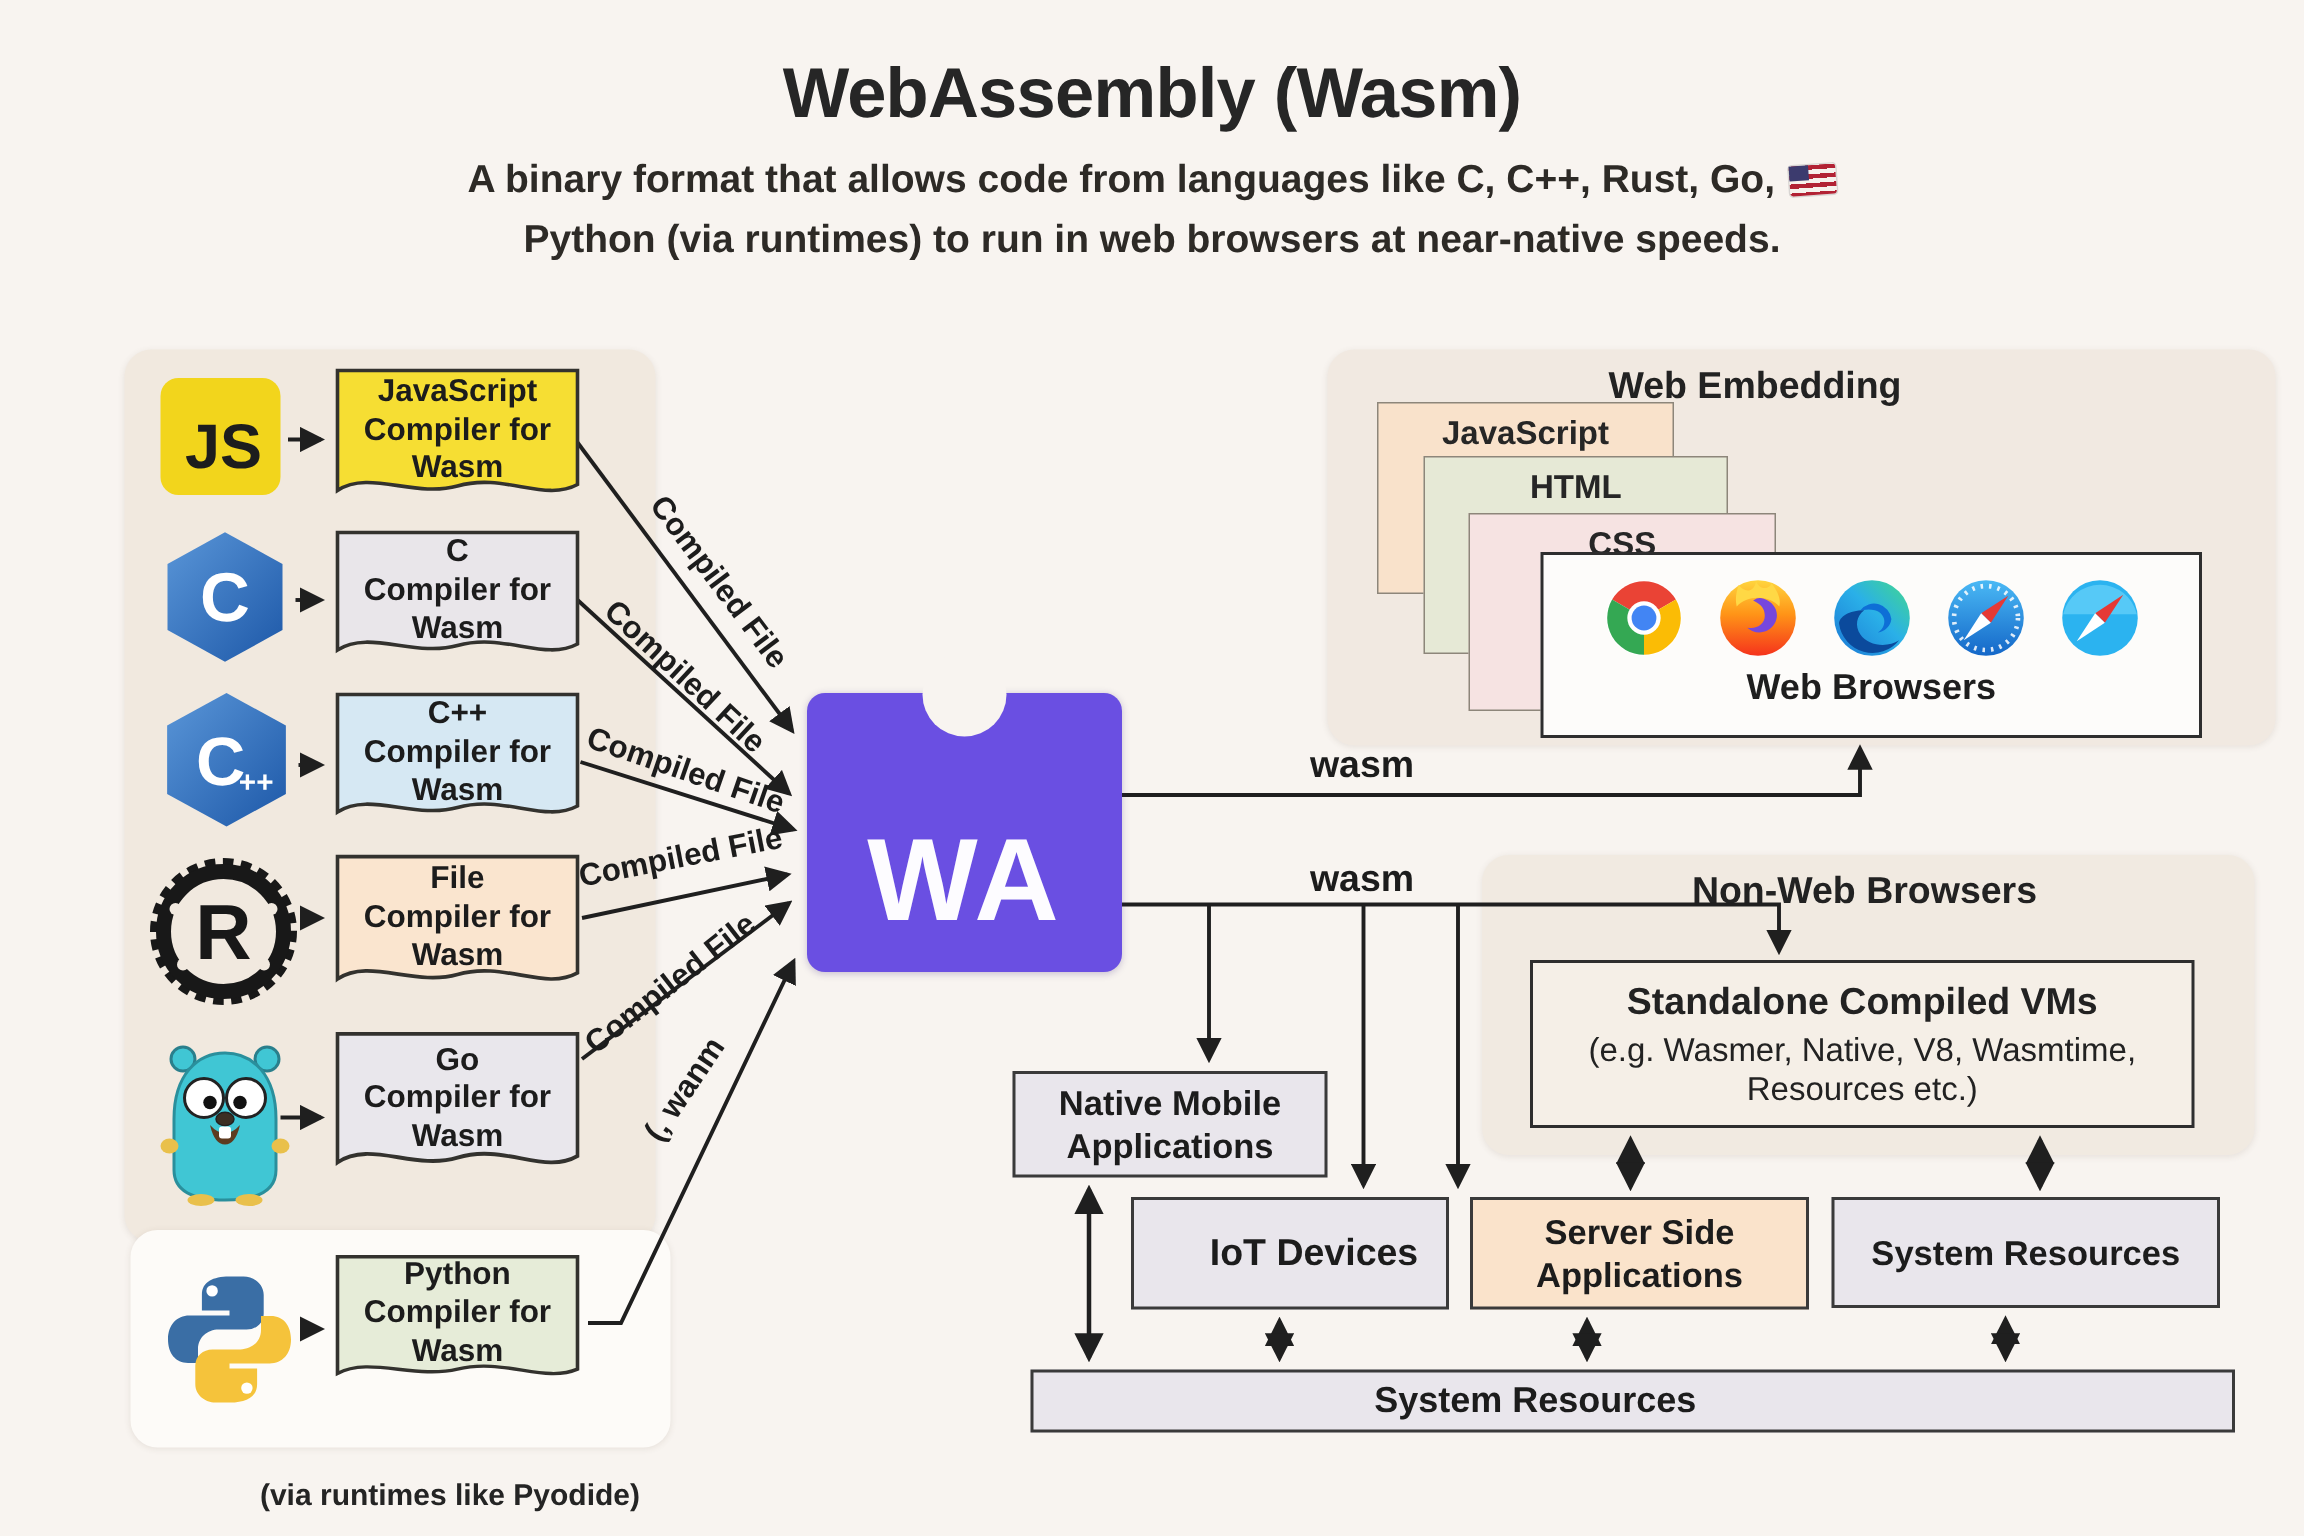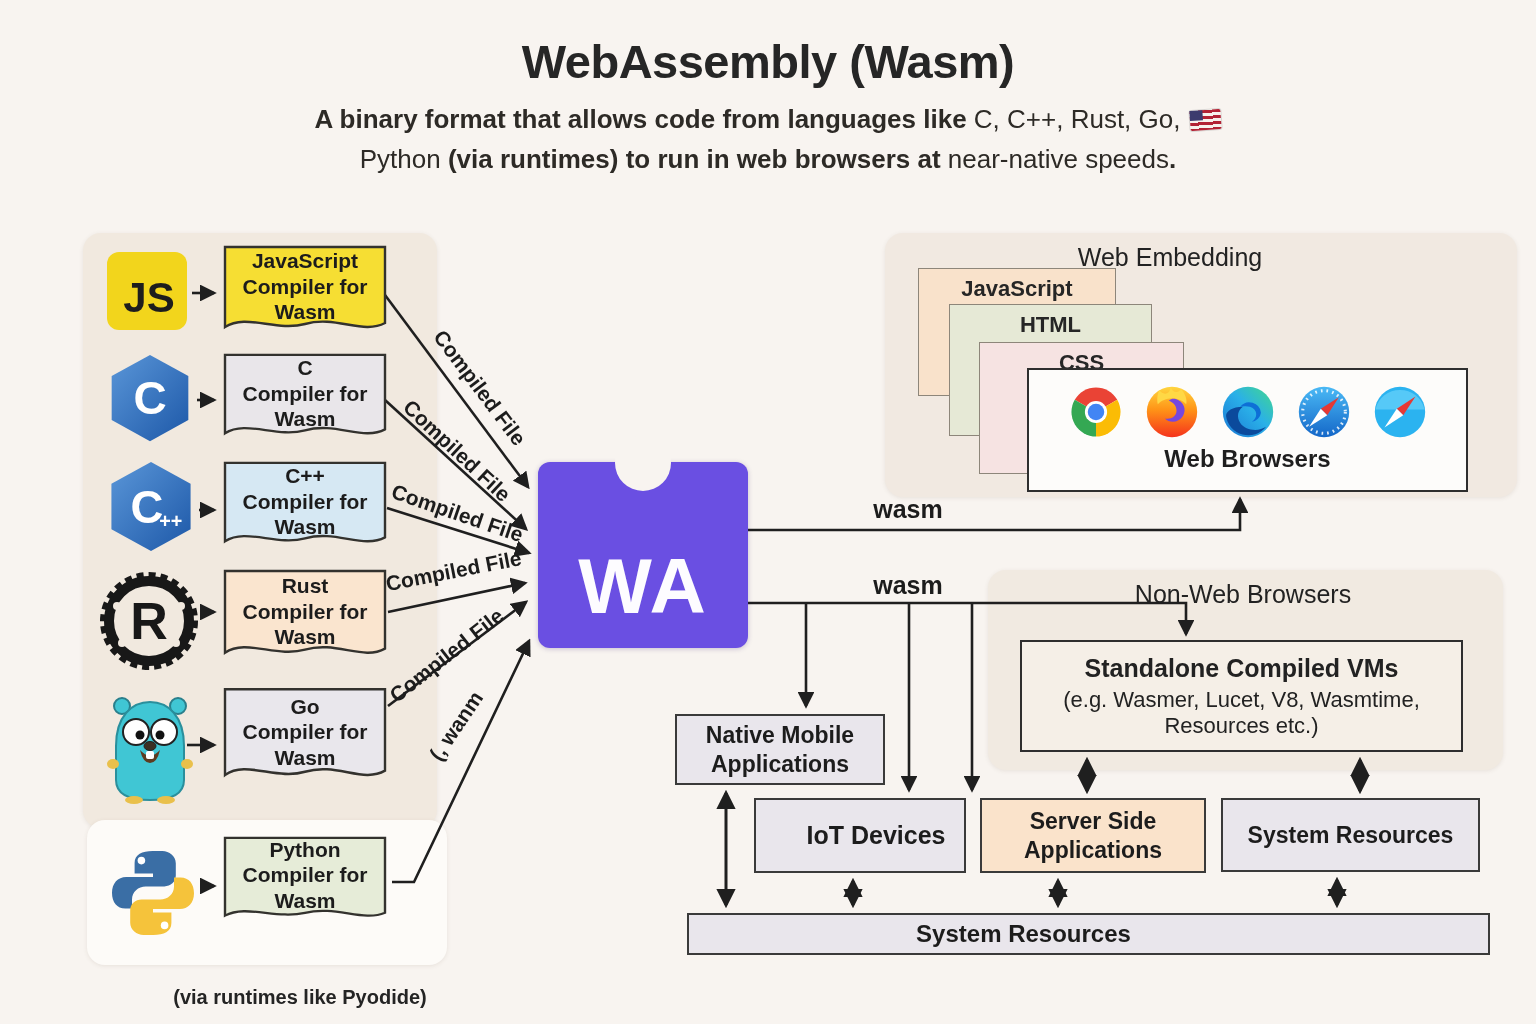--- a/index.html
+++ b/index.html
@@ -6,32 +6,32 @@
   .canvas{
     position:relative;width:1536px;height:1024px;overflow:hidden;
     background:#f8f4f0;
     font-family:"Liberation Sans","DejaVu Sans",sans-serif;
     color:#1f1f1f;
   }
   
   .header{position:absolute;top:34px;left:0;width:100%;text-align:center;z-index:3;}
   .title{font-size:47px;font-weight:800;color:#262626;letter-spacing:-.5px;}
   .sub{font-size:26px;font-weight:600;color:#2d2a26;margin-top:12px;line-height:1.45;}
-  .sub .b{font-weight:400;margin-top:47px;}
+  .sub .b{font-weight:700;margin-top:47px;}
   .flag{display:inline-block;width:31px;height:20px;margin-left:10px;vertical-align:-2px;
     border-radius:2px;transform:rotate(-4deg);
     background:repeating-linear-gradient(#b22234 0 3px,#f6f1ec 3px 6px);position:relative;box-shadow:0 0 0 1px #99999955;}
   .flag::after{content:"";position:absolute;left:0;top:0;width:13px;height:10px;background:#3c3b6e;}
   
   .panel{position:absolute;border-radius:18px;box-shadow:0 1px 4px rgba(90,70,50,.10);}
   .p-left{left:83px;top:233px;width:354px;height:595px;background:#f1e9df;z-index:1;}
   .p-py{left:87px;top:820px;width:360px;height:145px;background:#fdfbf8;z-index:1;}
   .p-web{left:885px;top:233px;width:632px;height:264px;background:#f1e9e1;z-index:1;}
   .p-nonweb{left:988px;top:570px;width:515px;height:200px;background:#f1eae1;z-index:1;}
-  .panel-title{position:absolute;width:100%;text-align:center;font-size:25px;font-weight:400;color:#222;z-index:3;}
+  .panel-title{position:absolute;width:100%;text-align:center;font-size:25px;font-weight:700;color:#222;z-index:3;}
   
   .docbox{position:absolute;z-index:6;}
   .docsvg{position:absolute;inset:0;width:100%;height:100%;}
   .docsvg path{stroke:#33322e;stroke-width:2.4;}
   .doc-label{position:absolute;left:4px;right:4px;top:2px;bottom:14px;display:flex;align-items:center;justify-content:center;
     text-align:center;white-space:pre-line;font-size:21px;font-weight:600;line-height:1.22;color:#1c1c1c;}
   .f-yellow path{fill:#f6de33;} .f-gray path{fill:#e9e6ea;} .f-blue path{fill:#d6e8f3;}
   .f-peach path{fill:#fae5cf;} .f-gray2 path{fill:#e9e7ec;} .f-green path{fill:#e6ecd8;}
   .lang-icon{position:absolute;z-index:6;}
   .caption{position:absolute;left:150px;top:986px;width:300px;text-align:center;font-size:20px;font-weight:600;color:#242424;z-index:6;}
@@ -193,21 +193,21 @@
         <path d="M3,3 H163 V79 C141,91 114,71 83,80 C54,88 24,69 3,83 Z"></path>
       </svg>
     <div class="doc-label">C++
 Compiler for
 Wasm</div>
   </div>
   <div class="docbox f-peach" style="left:222px;top:568px;width:166px;height:99px;">
     <svg class="docsvg" viewBox="0 0 166 97" preserveAspectRatio="none">
         <path d="M3,3 H163 V79 C141,91 114,71 83,80 C54,88 24,69 3,83 Z"></path>
       </svg>
-    <div class="doc-label">Rust
+    <div class="doc-label">File
 Compiler for
 Wasm</div>
   </div>
   <div class="docbox f-gray2" style="left:222px;top:686px;width:166px;height:104px;">
     <svg class="docsvg" viewBox="0 0 166 97" preserveAspectRatio="none">
         <path d="M3,3 H163 V79 C141,91 114,71 83,80 C54,88 24,69 3,83 Z"></path>
       </svg>
     <div class="doc-label">Go
 Compiler for
 Wasm</div>
@@ -268,21 +268,21 @@
         <path d="M5,22 a19.5,19.5 0 0 1 38,0 z" fill="#56c9f7"></path>
         <polygon points="36,12 21.5,21.5 26.5,26.5" fill="#e53935"></polygon>
         <polygon points="12,36 26.5,26.5 21.5,21.5" fill="#ffffff"></polygon>
       </svg>
     </div>
     <div class="browsers-label">Web Browsers</div>
   </div>
 
   <div class="vms">
     <div class="t1">Standalone Compiled VMs</div>
-    <div class="t2">(e.g. Wasmer, Lucet, V8, Wasmtime,</div>
+    <div class="t2">(e.g. Wasmer, Native, V8, Wasmtime,</div>
     <div class="t2" style="margin-top:0;">Resources etc.)</div>
   </div>
 
   <div class="bbox b-native">Native Mobile
 Applications</div>
   <div class="bbox b-iot">IoT Devices</div>
   <div class="bbox b-server">Server Side
 Applications</div>
   <div class="bbox b-sys">System Resources</div>
   <div class="bbox b-bar">System Resources</div>

